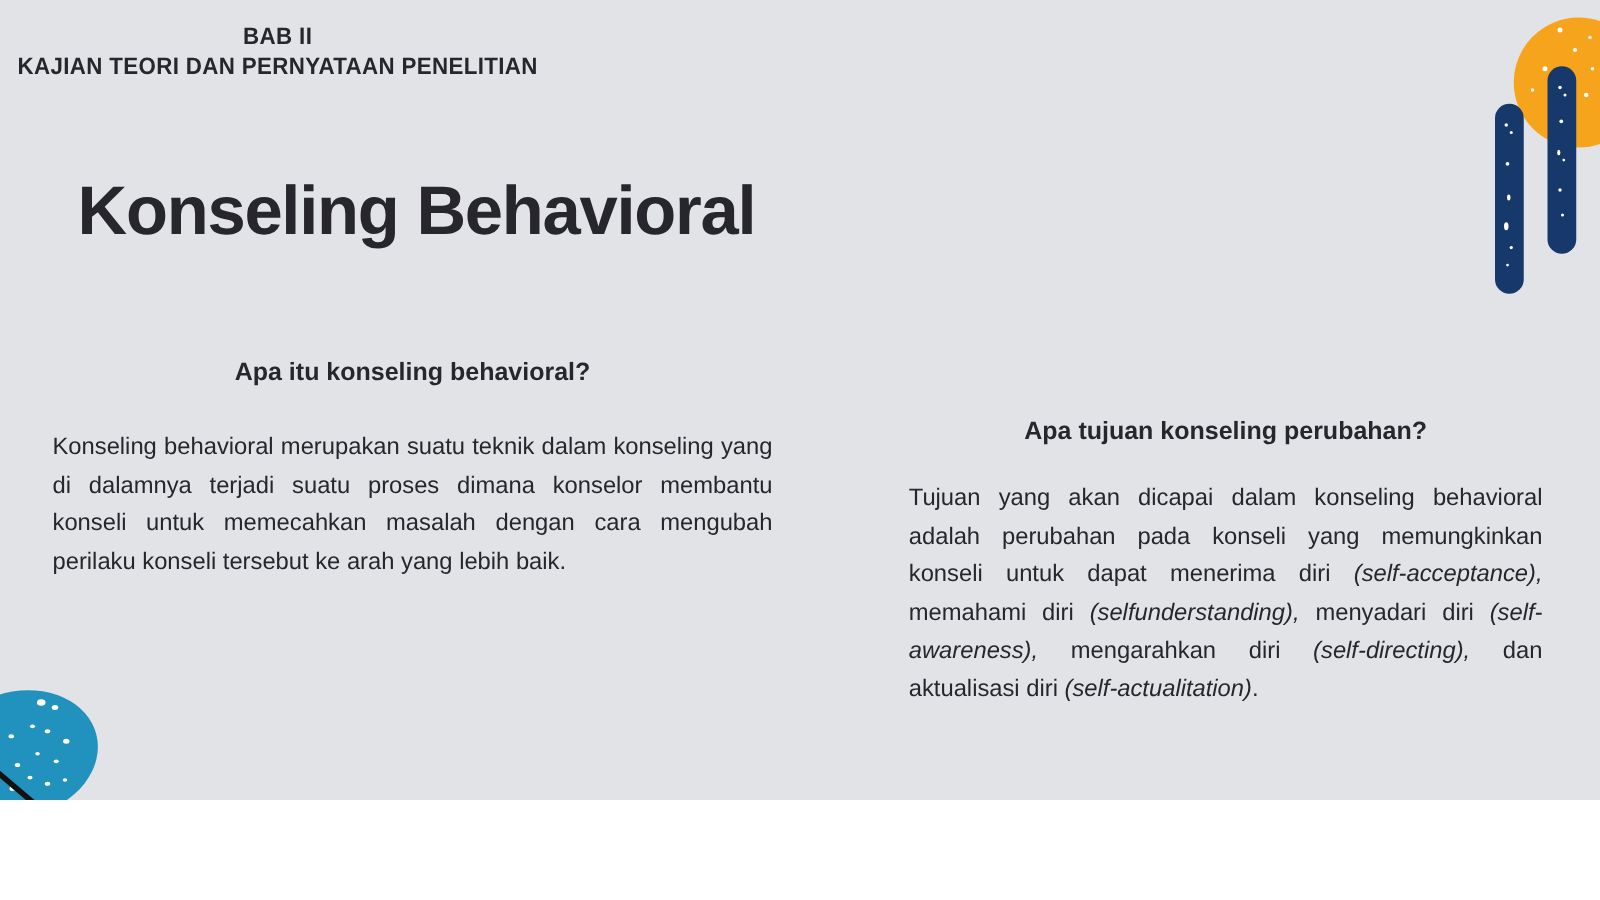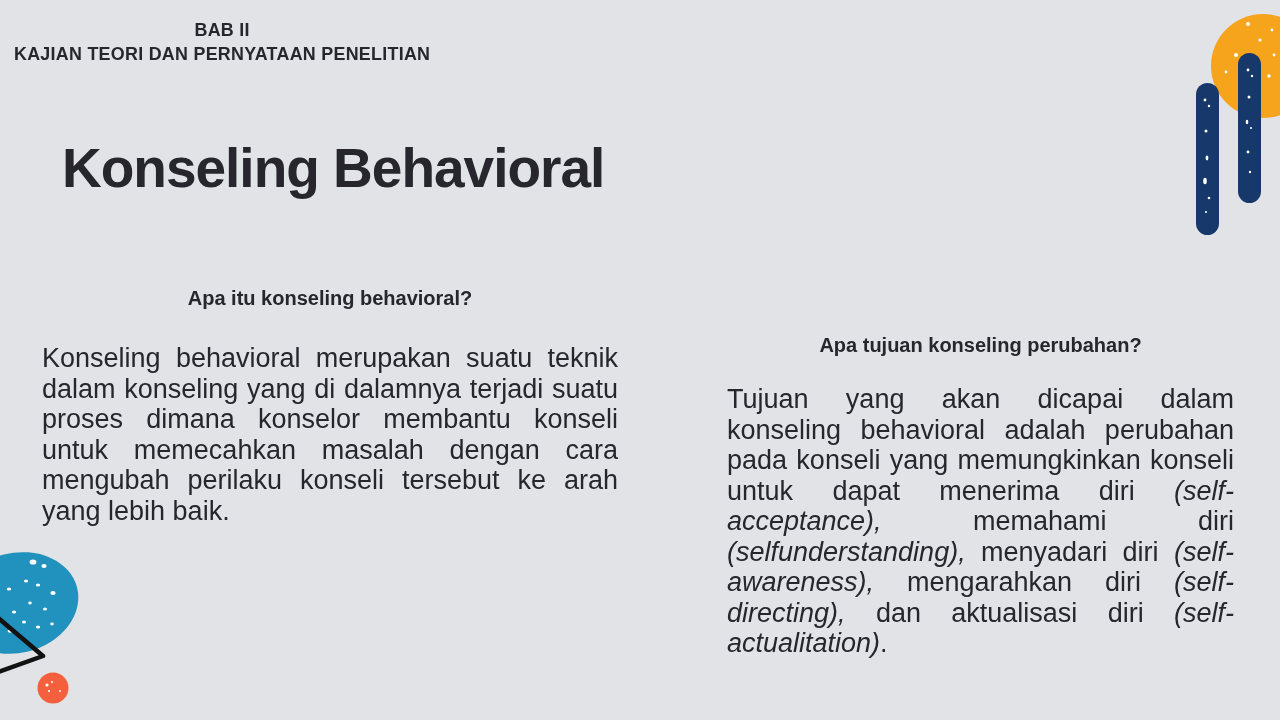--- a/index.html
+++ b/index.html
@@ -1,19 +1,19 @@
 <!DOCTYPE html>
 <html style="--background: #e2e3e7; --text: #26262c; --navy: #17386b; --yellow: #f7a41d; --teal: #2191bd; --red: #f4603e; --outline: #121212;"><head>
 <meta charset="utf-8">
 <style>
   html, body { margin: 0; padding: 0; }
   .slide {
     position: relative;
     width: 1280px;
-    height: 720px;
+    height: 640px;
     overflow: hidden;
     background: var(--background, #e2e3e7);
     color: var(--text, #26262c);
     font-family: "Liberation Sans", sans-serif;
   }
 
   
   .chapter {
     position: absolute;
     left: 14px;
@@ -46,21 +46,21 @@
 
   
   .col h2 {
     margin: 0;
     font-size: 20px;
     font-weight: bold;
     text-align: center;
   }
   .col p {
     margin: 0;
-    font-size: 27px;
+    font-size: 19px;
     line-height: 30.5px;
     text-align: justify;
   }
   .col-left  { position: absolute; left: 42px;  top: 287px; width: 576px; }
   .col-left p  { margin-top: 33px; }
   .col-right { position: absolute; left: 727px; top: 334px; width: 507px; }
   .col-right p { margin-top: 27px; }
   .em { font-style: italic; }
 
   

